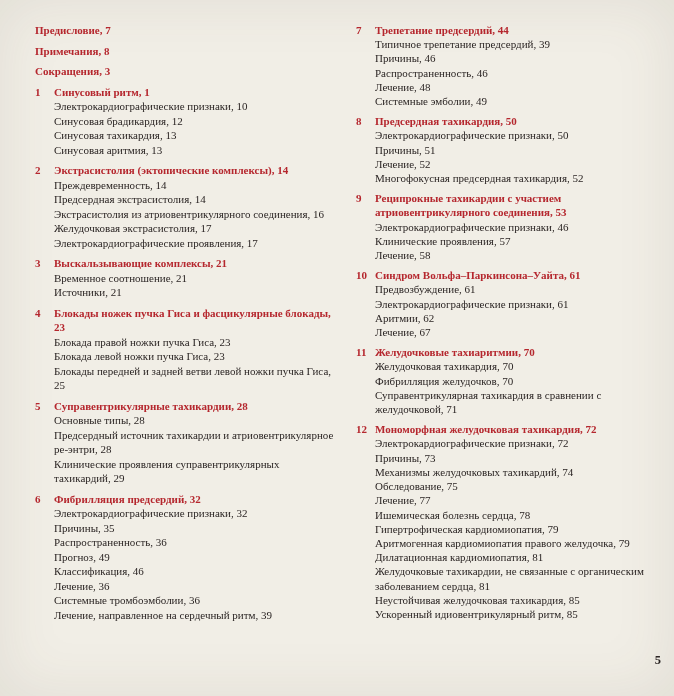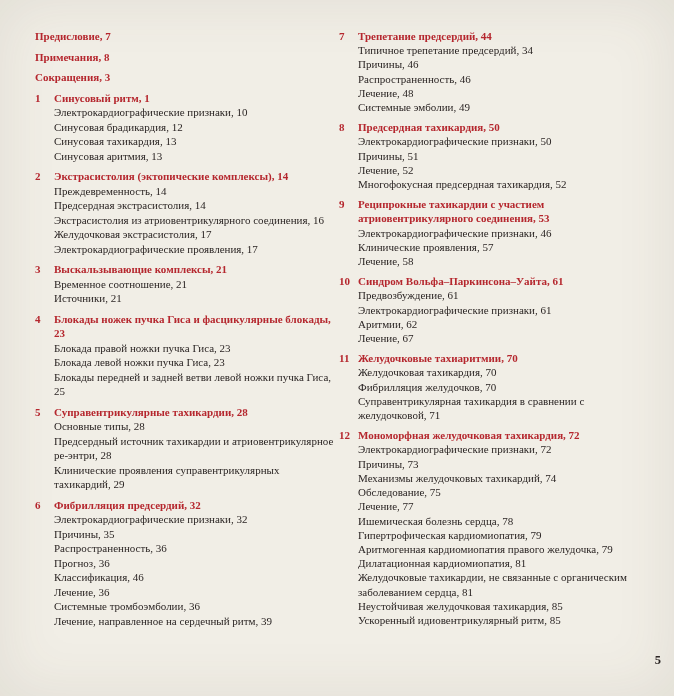--- a/index.html
+++ b/index.html
@@ -16,23 +16,22 @@
     position: relative;
     width: 674px;
     height: 696px;
     background: #f1eee6;
     box-shadow: inset 0 0 60px rgba(90,80,60,0.10);
     overflow: hidden;
     color: #2b2524;
   }
   .columns {
     display: flex;
-    padding: 9px 12px 0 35px;
-    gap: 4px;
-    margin-top: 20px;
+    padding: 23px 12px 0 35px;
+    gap: 21px;
   }
   .col {
     width: 300px;
     flex: none;
     font-size: 11px;
     line-height: 14.5px;
   }
   .col.right {
     line-height: 14.2px;
   }
@@ -134,34 +133,34 @@
             <div class="item">Клинические проявления суправентрикулярных тахикардий, 29</div>
           </div>
         </div>
         <div class="section">
           <span class="num">6</span>
           <div class="sec-body">
             <div class="sec-title">Фибрилляция предсердий, 32</div>
             <div class="item">Электрокардиографические признаки, 32</div>
             <div class="item">Причины, 35</div>
             <div class="item">Распространенность, 36</div>
-            <div class="item">Прогноз, 36</div>
+            <div class="item">Прогноз, 49</div>
             <div class="item">Классификация, 46</div>
             <div class="item">Лечение, 36</div>
             <div class="item">Системные тромбоэмболии, 36</div>
             <div class="item">Лечение, направленное на сердечный ритм, 39</div>
           </div>
         </div>
       </div>
     <div class="col right" id="col-right">
         <div class="section">
           <span class="num">7</span>
           <div class="sec-body">
             <div class="sec-title">Трепетание предсердий, 44</div>
-            <div class="item">Типичное трепетание предсердий, 34</div>
+            <div class="item">Типичное трепетание предсердий, 39</div>
             <div class="item">Причины, 46</div>
             <div class="item">Распространенность, 46</div>
             <div class="item">Лечение, 48</div>
             <div class="item">Системные эмболии, 49</div>
           </div>
         </div>
         <div class="section">
           <span class="num">8</span>
           <div class="sec-body">
             <div class="sec-title">Предсердная тахикардия, 50</div>

